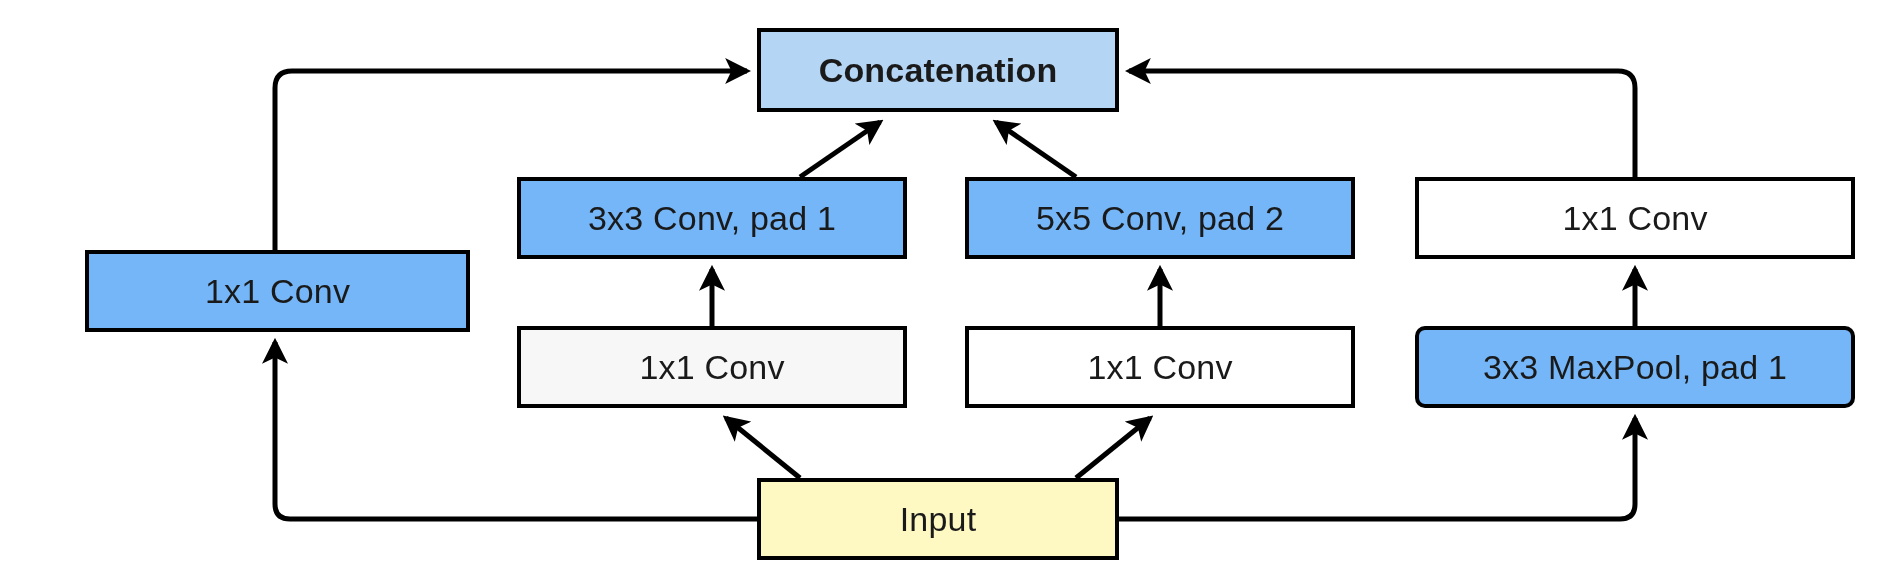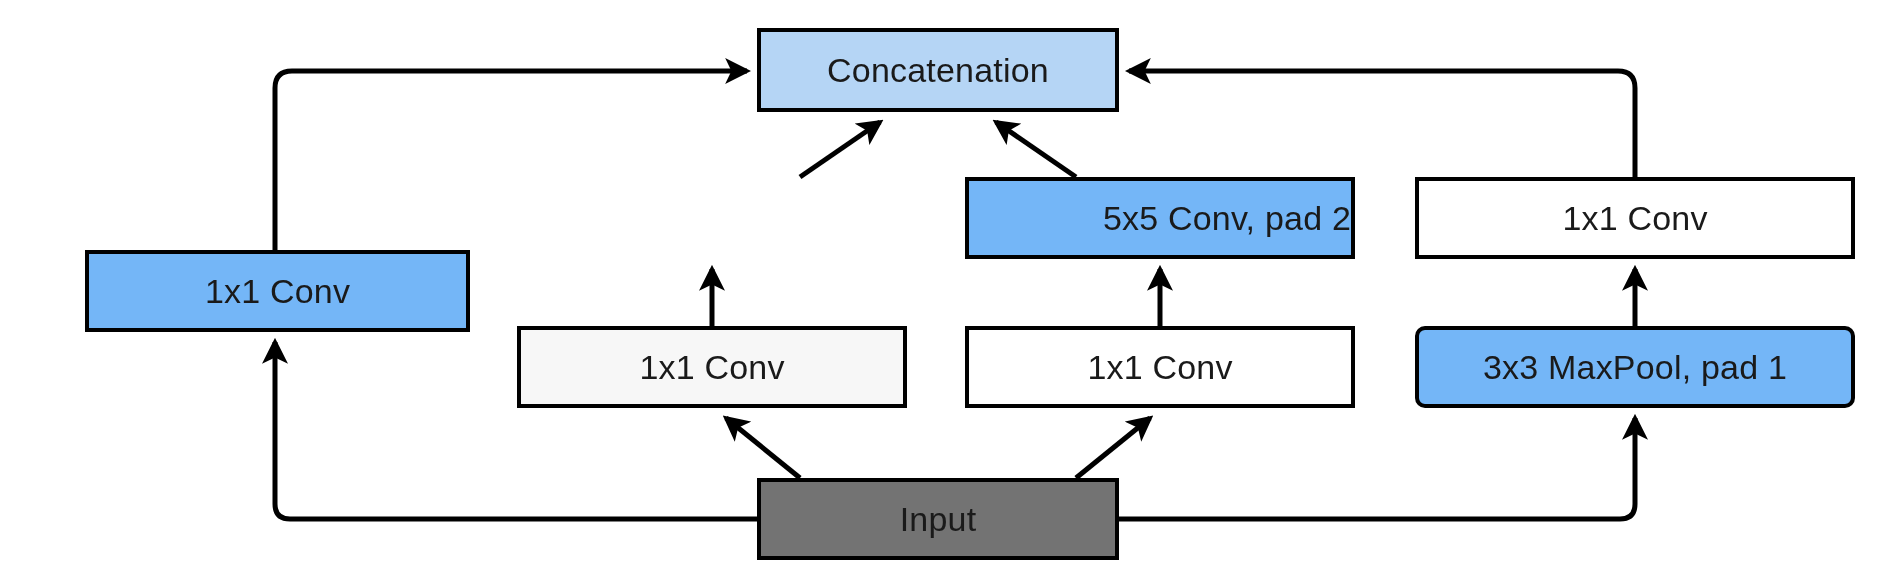--- a/index.html
+++ b/index.html
@@ -71,46 +71,49 @@
       <path d="M 1160 326 L 1160 269" marker-end="url(#arrow)"></path>
 
       <path d="M 1635 326 L 1635 269" marker-end="url(#arrow)"></path>
 
       <path d="M 800 177 L 880 122" marker-end="url(#arrow)"></path>
 
       <path d="M 1076 177 L 996 122" marker-end="url(#arrow)"></path>
     </g>
   </svg>
 
-  <div class="node" style="left: 757px; top: 28px; width: 362px; height: 84px; background: rgb(181, 213, 245); border-color: rgb(0, 0, 0); color: rgb(26, 26, 26);">
+  <div class="node" style="left: 757px; top: 28px; width: 362px; height: 84px; background: rgb(181, 213, 245); border-color: rgb(0, 0, 0); color: rgb(26, 26, 26); font-weight: bold;">
     <span class="label">Concatenation</span>
   </div>
 
   <div class="node" style="left: 85px; top: 250px; width: 385px; height: 82px; background: rgb(116, 182, 247); border-color: rgb(0, 0, 0); color: rgb(26, 26, 26);">
     <span class="label">1x1 Conv</span>
   </div>
 
+  <div class="node" style="left: 517px; top: 177px; width: 390px; height: 82px; background: rgb(116, 182, 247); border-color: rgb(0, 0, 0); color: rgb(26, 26, 26);">
+    <span class="label">3x3 Conv, pad 1</span>
+  </div>
 
-  <div class="node" style="left: 965px; top: 177px; width: 390px; height: 82px; background: rgb(116, 182, 247); border-color: rgb(0, 0, 0); color: rgb(26, 26, 26); justify-content: flex-end;">
+  <div class="node" style="left: 965px; top: 177px; width: 390px; height: 82px; background: rgb(116, 182, 247); border-color: rgb(0, 0, 0); color: rgb(26, 26, 26);">
     <span class="label">5x5 Conv, pad 2</span>
   </div>
 
   <div class="node" style="left: 1415px; top: 177px; width: 440px; height: 82px; background: rgb(255, 255, 255); border-color: rgb(0, 0, 0); color: rgb(26, 26, 26);">
     <span class="label">1x1 Conv</span>
   </div>
 
   <div class="node" style="left: 517px; top: 326px; width: 390px; height: 82px; background: rgb(247, 247, 247); border-color: rgb(0, 0, 0); color: rgb(26, 26, 26);">
     <span class="label">1x1 Conv</span>
   </div>
 
   <div class="node" style="left: 965px; top: 326px; width: 390px; height: 82px; background: rgb(255, 255, 255); border-color: rgb(0, 0, 0); color: rgb(26, 26, 26);">
     <span class="label">1x1 Conv</span>
   </div>
 
   <div class="node" style="left: 1415px; top: 326px; width: 440px; height: 82px; background: rgb(116, 182, 247); border-color: rgb(0, 0, 0); color: rgb(26, 26, 26); border-radius: 10px;">
     <span class="label">3x3 MaxPool, pad 1</span>
   </div>
 
-  <div class="node" style="left: 757px; top: 478px; width: 362px; height: 82px; background: #737373; border-color: rgb(0, 0, 0); color: rgb(26, 26, 26);">
+  <div class="node" style="left: 757px; top: 478px; width: 362px; height: 82px; background: #fef9c3; border-color: rgb(0, 0, 0); color: rgb(26, 26, 26);">
     <span class="label">Input</span>
   </div>
 
 </div>
 
 </body></html>

